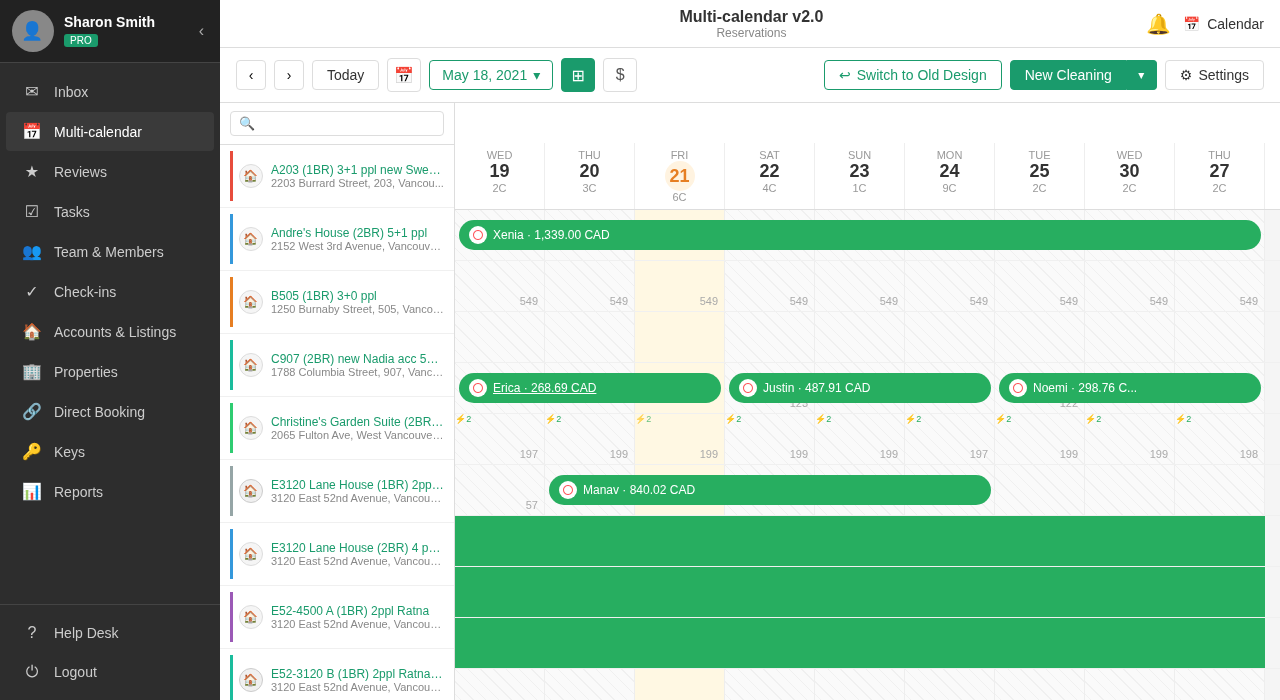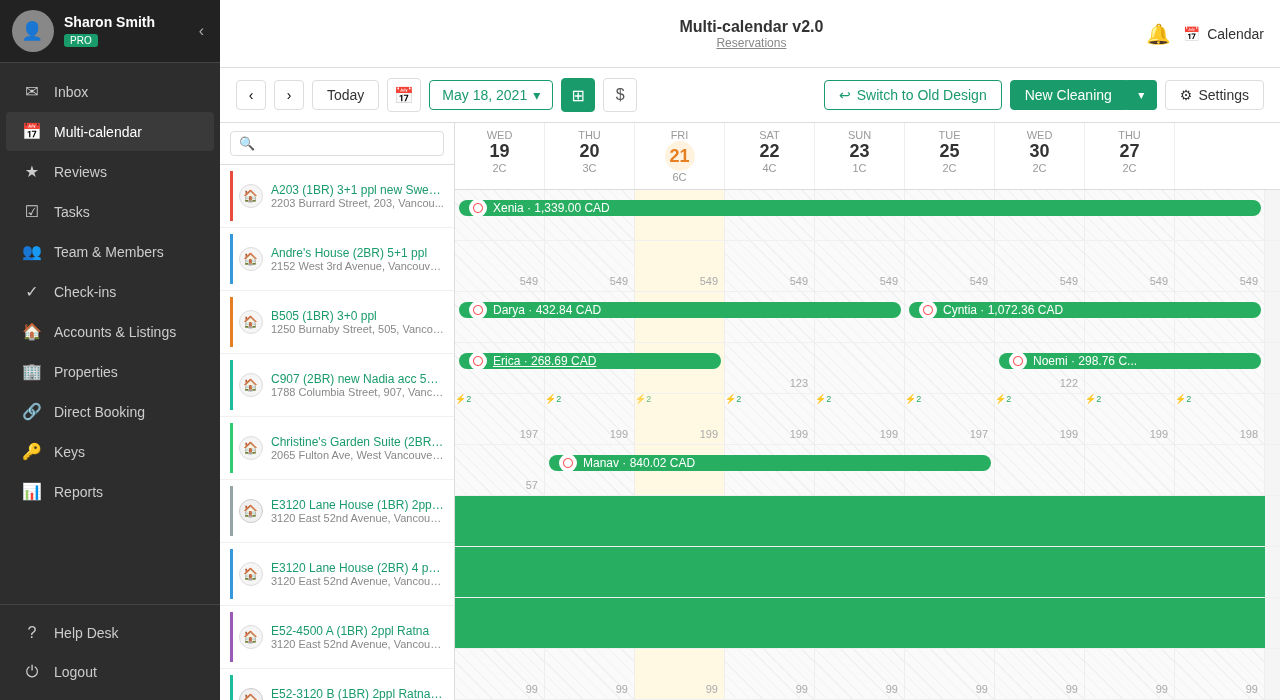--- a/index.html
+++ b/index.html
@@ -59,26 +59,26 @@
     
     .main { flex: 1; display: flex; flex-direction: column; overflow: hidden; }
 
     
     .topbar {
       background: #fff;
       border-bottom: 1px solid #ddd;
       padding: 0 16px;
       display: flex;
       align-items: center;
-      height: 68px;
+      height: 48px;
       justify-content: space-between;
     }
     .topbar-center { text-align: center; }
     .topbar-title { font-size: 16px; font-weight: 600; color: #333; }
-    .topbar-sub { font-size: 12px; color: #888; text-decoration: underline; }
+    .topbar-sub { font-size: 12px; color: #888; }
     .topbar-right { display: flex; align-items: center; gap: 12px; }
     .bell-icon { font-size: 20px; color: #555; cursor: pointer; }
     .calendar-btn { display: flex; align-items: center; gap: 6px; color: #333; font-size: 14px; cursor: pointer; }
 
     
     .toolbar {
       background: #fff;
       border-bottom: 1px solid #ddd;
       padding: 10px 16px;
       display: flex;
@@ -173,20 +173,21 @@
       background: #fff;
       z-index: 5;
       border-bottom: 1px solid #ddd;
     }
     .day-col-header {
       min-width: 90px;
       width: 90px;
       border-right: 1px solid #eee;
       padding: 6px 8px;
       text-align: center;
+      margin-top: 40px;
     }
     .day-label { font-size: 11px; color: #999; text-transform: uppercase; }
     .day-num { font-size: 18px; font-weight: 600; color: #333; }
     .day-num.today { color: #e67e22; background: #fff3e0; border-radius: 50%; width: 30px; height: 30px; display: flex; align-items: center; justify-content: center; margin: 0 auto; }
     .day-count { font-size: 11px; color: #999; }
 
     .grid-rows { position: relative; }
     .grid-row {
       display: flex;
       border-bottom: 1px solid #f0f0f0;
@@ -205,21 +206,21 @@
     .cell-count {
       position: absolute;
       bottom: 4px;
       right: 6px;
       font-size: 11px;
       color: #aaa;
     }
     .reservation-bar {
       position: absolute;
       top: 10px;
-      height: 16px;
+      height: 30px;
       border-radius: 15px;
       background: #27ae60;
       display: flex;
       align-items: center;
       padding: 0 10px;
       color: #fff;
       font-size: 12px;
       font-weight: 500;
       white-space: nowrap;
       z-index: 2;
@@ -465,20 +466,25 @@
     <div class="day-label">SAT</div>
     <div class="day-num">22</div>
     <div class="day-count">4C</div>
   </div>
           <div class="day-col-header">
     <div class="day-label">SUN</div>
     <div class="day-num">23</div>
     <div class="day-count">1C</div>
   </div>
           <div class="day-col-header">
+    <div class="day-label">MON</div>
+    <div class="day-num">24</div>
+    <div class="day-count">9C</div>
+  </div>
+          <div class="day-col-header">
     <div class="day-label">TUE</div>
     <div class="day-num">25</div>
     <div class="day-count">2C</div>
   </div>
           <div class="day-col-header">
     <div class="day-label">WED</div>
     <div class="day-num">30</div>
     <div class="day-count">2C</div>
   </div>
           <div class="day-col-header">
@@ -539,36 +545,20 @@
           <div class="grid-row" style="position: relative;">
             <div class="day-cell" style="min-width: 90px; width: 90px; min-height: 50px;"></div>
             <div class="day-cell" style="min-width: 90px; width: 90px; min-height: 50px;"></div>
             <div class="day-cell today-col" style="min-width: 90px; width: 90px; min-height: 50px;"></div>
             <div class="day-cell" style="min-width: 90px; width: 90px; min-height: 50px;"></div>
             <div class="day-cell" style="min-width: 90px; width: 90px; min-height: 50px;"></div>
             <div class="day-cell" style="min-width: 90px; width: 90px; min-height: 50px;"></div>
             <div class="day-cell" style="min-width: 90px; width: 90px; min-height: 50px;"></div>
             <div class="day-cell" style="min-width: 90px; width: 90px; min-height: 50px;"></div>
             <div class="day-cell" style="min-width: 90px; width: 90px; min-height: 50px;"></div>
-            <div class="reservation-bar" style="left: 4px; width: 442px;">
-          <div class="airbnb-badge">
-            <svg viewBox="0 0 24 24" fill="#FF5A5F">
-                  <path d="M12 2C6.48 2 2 6.48 2 12s4.48 10 10 10 10-4.48 10-10S17.52 2 12 2zm0 18c-4.41 0-8-3.59-8-8s3.59-8 8-8 8 3.59 8 8-3.59 8-8 8z"></path>
-                </svg>
-          </div>
-          <span>Darya · 432.84 CAD</span>
-        </div>
-            <div class="reservation-bar" style="left: 454px; width: 352px;">
-          <div class="airbnb-badge">
-            <svg viewBox="0 0 24 24" fill="#FF5A5F">
-                  <path d="M12 2C6.48 2 2 6.48 2 12s4.48 10 10 10 10-4.48 10-10S17.52 2 12 2zm0 18c-4.41 0-8-3.59-8-8s3.59-8 8-8 8 3.59 8 8-3.59 8-8 8z"></path>
-                </svg>
-          </div>
-          <span>Cyntia · 1,072.36 CAD</span>
-        </div>
           </div>
           <div class="grid-row" style="position: relative;">
             <div class="day-cell" style="min-width: 90px; width: 90px; min-height: 50px;"></div>
             <div class="day-cell" style="min-width: 90px; width: 90px; min-height: 50px;"></div>
             <div class="day-cell today-col" style="min-width: 90px; width: 90px; min-height: 50px;"></div>
             <div class="day-cell" style="min-width: 90px; width: 90px; min-height: 50px;">
               <div class="cell-count">123</div>
             </div>
             <div class="day-cell" style="min-width: 90px; width: 90px; min-height: 50px;"></div>
             <div class="day-cell" style="min-width: 90px; width: 90px; min-height: 50px;"></div>
@@ -577,20 +567,28 @@
             </div>
             <div class="day-cell" style="min-width: 90px; width: 90px; min-height: 50px;"></div>
             <div class="day-cell" style="min-width: 90px; width: 90px; min-height: 50px;"></div>
             <div class="reservation-bar" style="left: 4px; width: 262px; text-decoration: underline;">
           <div class="airbnb-badge">
             <svg viewBox="0 0 24 24" fill="#FF5A5F">
                   <path d="M12 2C6.48 2 2 6.48 2 12s4.48 10 10 10 10-4.48 10-10S17.52 2 12 2zm0 18c-4.41 0-8-3.59-8-8s3.59-8 8-8 8 3.59 8 8-3.59 8-8 8z"></path>
                 </svg>
           </div>
           <span>Erica · 268.69 CAD</span>
+        </div>
+            <div class="reservation-bar" style="left: 274px; width: 262px;">
+          <div class="airbnb-badge">
+            <svg viewBox="0 0 24 24" fill="#FF5A5F">
+                  <path d="M12 2C6.48 2 2 6.48 2 12s4.48 10 10 10 10-4.48 10-10S17.52 2 12 2zm0 18c-4.41 0-8-3.59-8-8s3.59-8 8-8 8 3.59 8 8-3.59 8-8 8z"></path>
+                </svg>
+          </div>
+          <span>Justin · 487.91 CAD</span>
         </div>
             <div class="reservation-bar" style="left: 544px; width: 262px;">
           <div class="airbnb-badge">
             <svg viewBox="0 0 24 24" fill="#FF5A5F">
                   <path d="M12 2C6.48 2 2 6.48 2 12s4.48 10 10 10 10-4.48 10-10S17.52 2 12 2zm0 18c-4.41 0-8-3.59-8-8s3.59-8 8-8 8 3.59 8 8-3.59 8-8 8z"></path>
                 </svg>
           </div>
           <span>Noemi · 298.76 C...</span>
         </div>
           </div>

